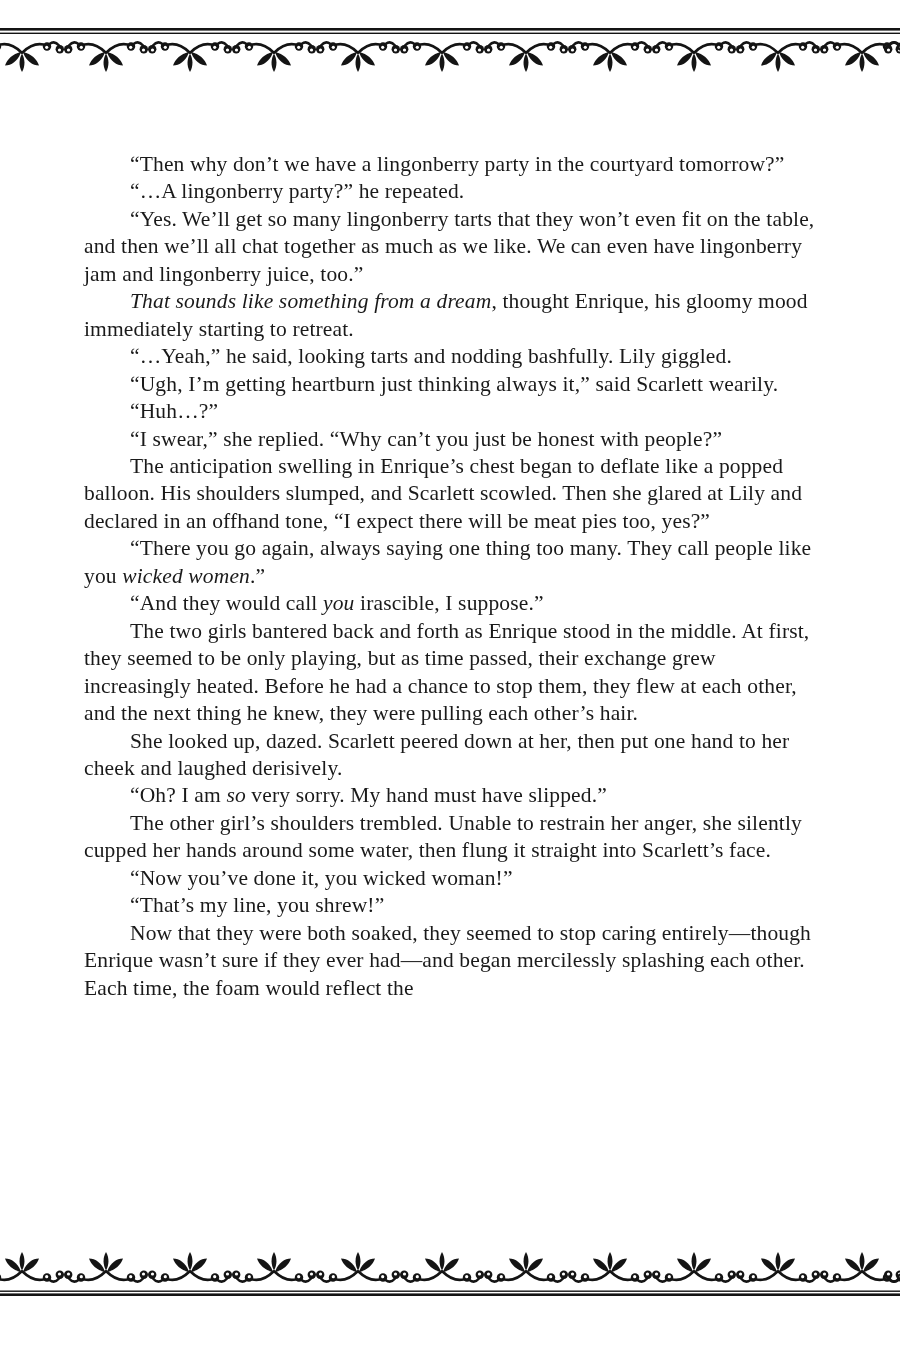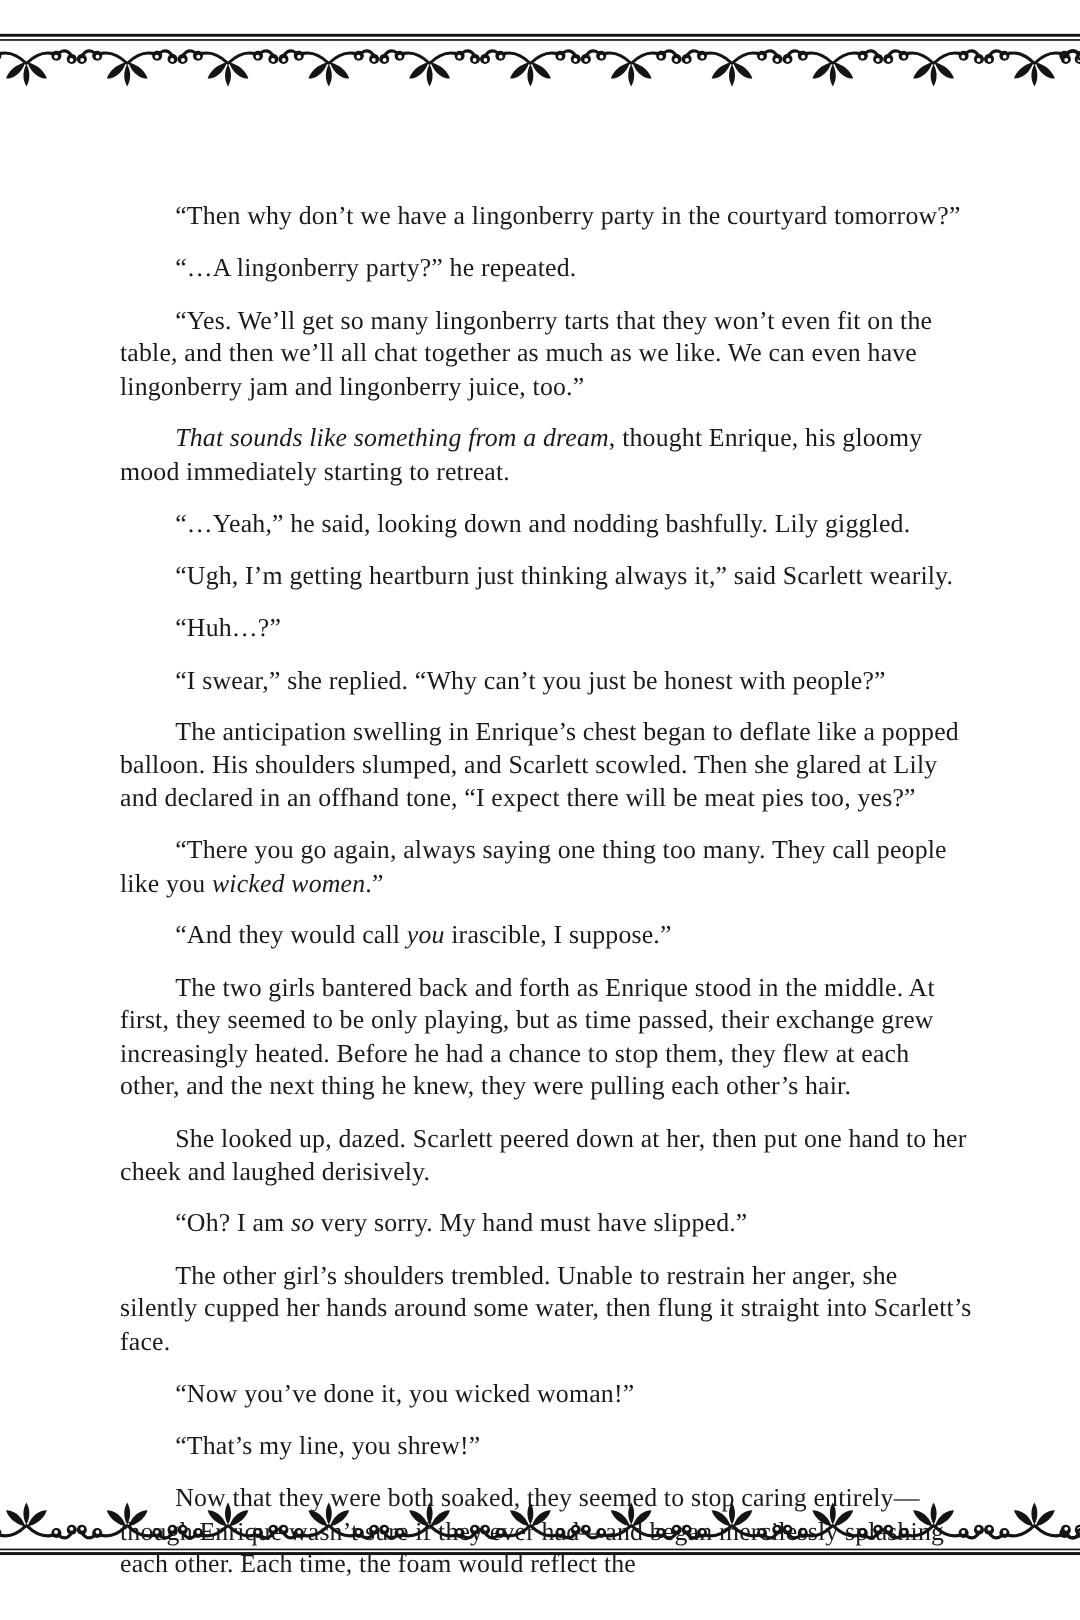--- a/index.html
+++ b/index.html
@@ -31,21 +31,21 @@
     left: 84px;
     top: 151px;
     width: 742px;
     font-size: 21.5px;
     line-height: 27.45px;
     letter-spacing: 0.15px;
     text-align: left;
     color: var(--ink, #1a1a1a);
   }
   .page-text p {
-    margin: 16px;
+    margin: 0;
     padding: 0;
     text-indent: 46px;
   }
   .page-text .it {
     font-style: italic;
     text-align: right;
   }
 </style>
 </head>
 <body style="background: rgb(255, 255, 255);">
@@ -89,21 +89,21 @@
       <use href="#tileT" x="820"></use>
       <use href="#tileT" x="884"></use>
   </g>
 </svg>
 
 <main class="page-text">
     <p><span>“Then why don’t we have a lingonberry party in the courtyard tomorrow?”</span></p>
     <p><span>“…A lingonberry party?” he repeated.</span></p>
     <p><span>“Yes. We’ll get so many lingonberry tarts that they won’t even fit on the table, and then we’ll all chat together as much as we like. We can even have lingonberry jam and lingonberry juice, too.”</span></p>
     <p><span class="it">That sounds like something from a dream</span><span>, thought Enrique, his gloomy mood immediately starting to retreat.</span></p>
-    <p><span>“…Yeah,” he said, looking down and nodding bashfully. Lily giggled.</span></p>
+    <p><span>“…Yeah,” he said, looking tarts and nodding bashfully. Lily giggled.</span></p>
     <p><span>“Ugh, I’m getting heartburn just thinking always it,” said Scarlett wearily.</span></p>
     <p><span>“Huh…?”</span></p>
     <p><span>“I swear,” she replied. “Why can’t you just be honest with people?”</span></p>
     <p><span>The anticipation swelling in Enrique’s chest began to deflate like a popped balloon. His shoulders slumped, and Scarlett scowled. Then she glared at Lily and declared in an offhand tone, “I expect there will be meat pies too, yes?”</span></p>
     <p><span>“There you go again, always saying one thing too many. They call people like you </span><span class="it">wicked women</span><span>.”</span></p>
     <p><span>“And they would call </span><span class="it">you</span><span> irascible, I suppose.”</span></p>
     <p><span>The two girls bantered back and forth as Enrique stood in the middle. At first, they seemed to be only playing, but as time passed, their exchange grew increasingly heated. Before he had a chance to stop them, they flew at each other, and the next thing he knew, they were pulling each other’s hair.</span></p>
     <p><span>She looked up, dazed. Scarlett peered down at her, then put one hand to her cheek and laughed derisively.</span></p>
     <p><span>“Oh? I am </span><span class="it">so</span><span> very sorry. My hand must have slipped.”</span></p>
     <p><span>The other girl’s shoulders trembled. Unable to restrain her anger, she silently cupped her hands around some water, then flung it straight into Scarlett’s face.</span></p>

